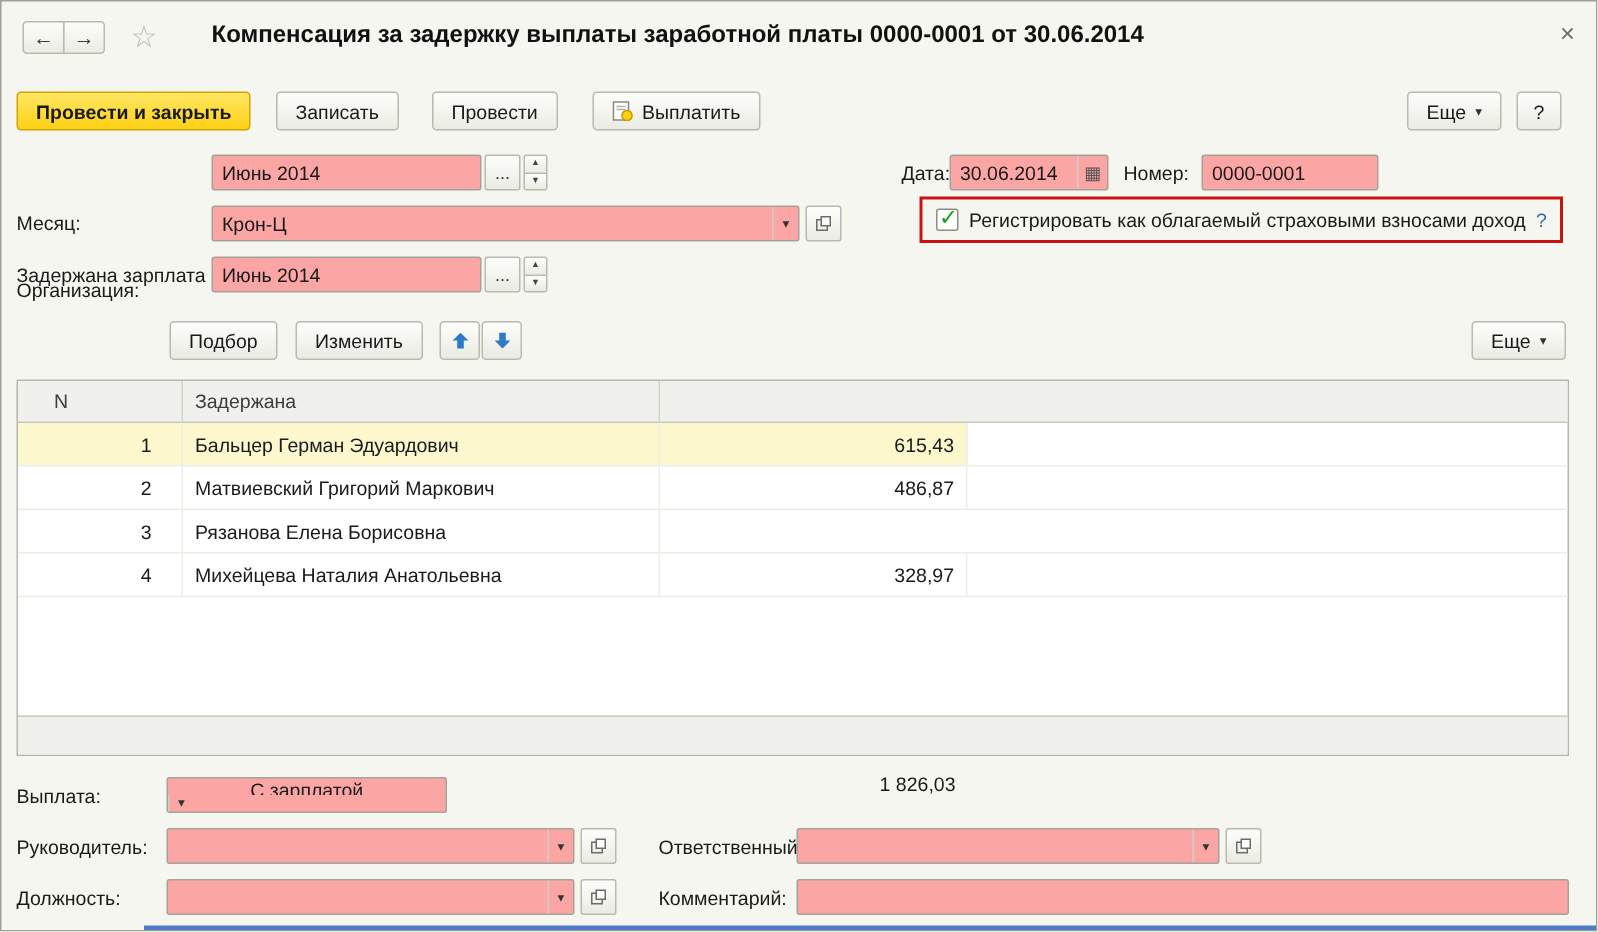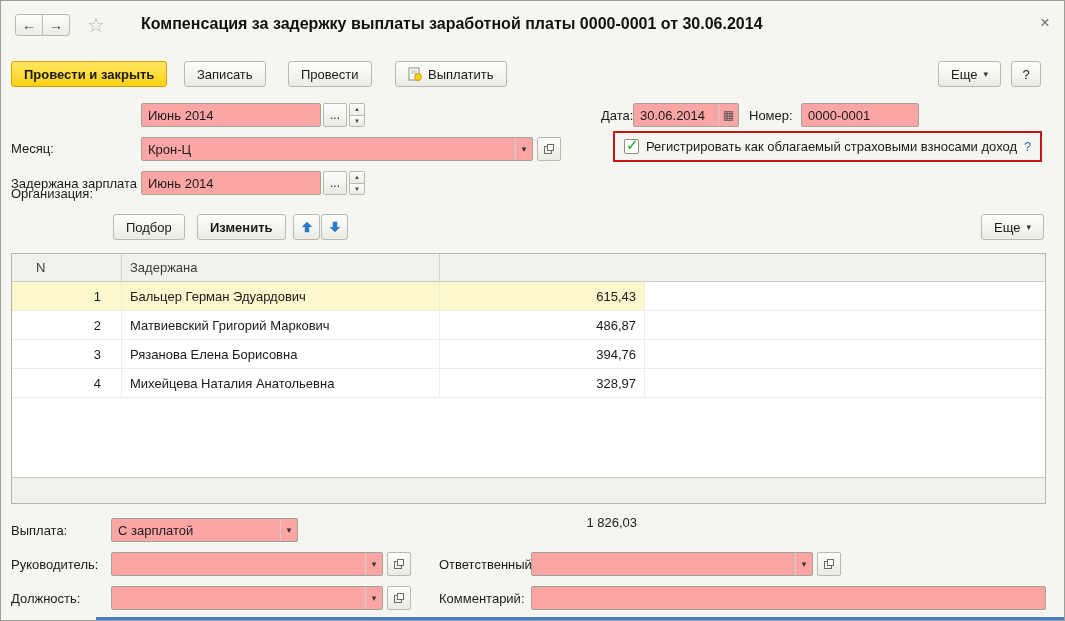--- a/index.html
+++ b/index.html
@@ -146,21 +146,21 @@
     <span class="val">Июнь 2014</span>
   </div>
   <span class="abs sqbtn" style="left:322px; top:170px;">...</span>
   <div class="abs spinner" style="left:348px; top:170px;">
     <span class="half up">▲</span>
     <span class="half">▼</span>
   </div>
 
   <span class="abs btn" style="left:10px; top:213px;margin-top:42px;">Заполнить</span>
   <span class="abs btn" style="left:112px; top:213px;">Подбор</span>
-  <span class="abs btn" style="left:196px; top:213px;font-weight:bold;">Изменить</span>
+  <span class="abs btn" style="left:196px; top:213px;">Изменить</span>
   <span class="abs arrbtn" style="left:292px; top:213px;">
     <svg width="14" height="14" viewBox="0 0 16 16">
         <path d="M8 2 L14 8 H10.5 V14 H5.5 V8 H2 Z" fill="#2e79c8"></path>
       </svg>
   </span>
   <span class="abs arrbtn" style="left:320px; top:213px;">
     <svg width="14" height="14" viewBox="0 0 16 16">
         <path d="M8 14 L2 8 H5.5 V2 H10.5 V8 H14 Z" fill="#2e79c8"></path>
       </svg>
   </span>
@@ -183,39 +183,38 @@
     </div>
     <div class="trow">
       <span class="cell num">2</span>
       <span class="cell">Матвиевский Григорий Маркович</span>
       <span class="cell amt">486,87</span>
       <span class="cell filler"></span>
     </div>
     <div class="trow">
       <span class="cell num">3</span>
       <span class="cell">Рязанова Елена Борисовна</span>
-      <span class="cell amt">394,76</span>
       <span class="cell filler"></span>
     </div>
     <div class="trow">
       <span class="cell num">4</span>
       <span class="cell">Михейцева Наталия Анатольевна</span>
       <span class="cell amt">328,97</span>
       <span class="cell filler"></span>
     </div>
     <div class="tfoot">
       <span class="cell"></span>
       <span class="cell"></span>
       <span class="cell amt">1 826,03</span>
       <span class="cell"></span>
     </div>
   </div>
 
   <span class="abs label" style="left:10px; top:522px;">Выплата:</span>
-  <div class="abs field" style="left:110px; top:517px; width:187px;">
+  <div class="abs field" style="left:110px; top:517px; width:187px;flex-direction:column;">
     <span class="val">С зарплатой</span>
     <span class="arrow">▾</span>
   </div>
 
   <span class="abs label" style="left:10px; top:556px;">Руководитель:</span>
   <div class="abs field" style="left:110px; top:551px; width:272px;">
     <span class="val"></span>
     <span class="arrow">▾</span>
   </div>
   <span class="abs sqbtn" style="left:386px; top:551px;">

